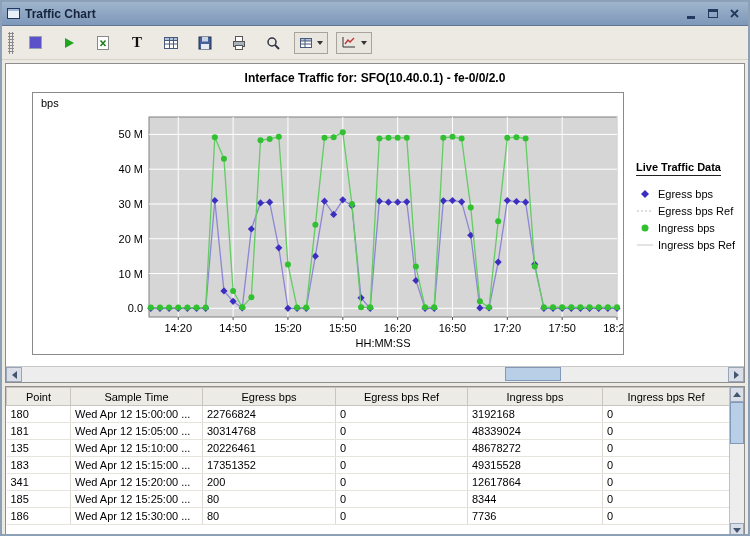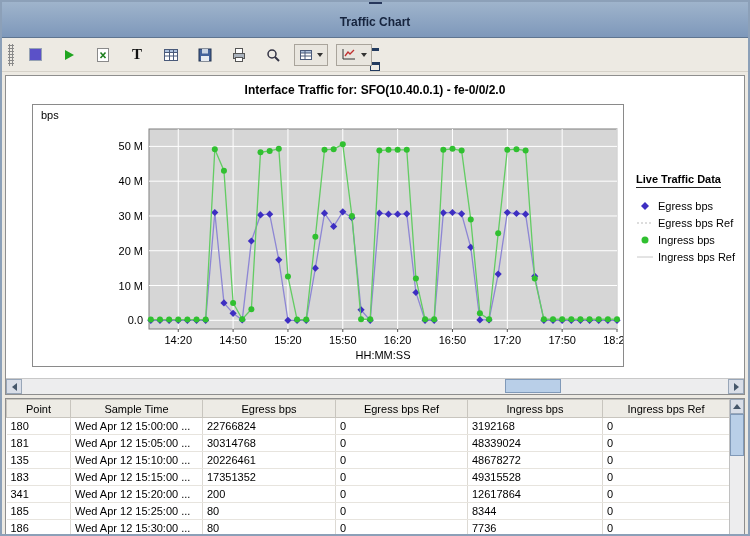--- a/index.html
+++ b/index.html
@@ -2,22 +2,22 @@
 <html><head>
 <meta charset="utf-8">
 <style>
   * { box-sizing: border-box; }
   html,body { margin:0; padding:0; }
   body { font-family:"Liberation Sans", sans-serif; font-size:11px; color:#000; }
 
   .window { width:750px; height:536px; border:2px solid #8CA0B8; background:#EDEAE3; overflow:hidden; }
 
   
-  .titlebar { height:36px; display:flex; align-items:center; padding:0 5px; gap:11px;
-              background:linear-gradient(180deg,#9FB4CC,#7E98BA); border-bottom:1px solid #5F7590;flex-direction:column; }
+  .titlebar { height:24px; display:flex; align-items:center; padding:0 5px; gap:5px;
+              background:linear-gradient(180deg,#9FB4CC,#7E98BA); border-bottom:1px solid #5F7590; }
   .win-icon { width:13px; height:11px; background:#EAF0F8; border:1px solid #27375B; box-shadow:inset 0 2px 0 #9FB7D8; }
   .titlebar-title { flex:1; font-weight:bold; font-size:12px; color:#16243E; }
   .wbtn { width:17px; height:15px; display:flex; align-items:center; justify-content:center; }
   .glyph-min { width:8px; height:3px; background:#223A5E; margin-top:8px; }
   .glyph-max { width:10px; height:9px; border:1px solid #223A5E; border-top:3px solid #223A5E; }
 
   
   .toolbar { height:34px; display:flex; align-items:center; padding:0 6px; gap:8px;
              background:#EDEAE3; border-bottom:1px solid #D6D2C9; }
   .grip { width:6px; height:22px; background-image:radial-gradient(#8A8A8A 1px, transparent 1.2px); background-size:3px 3px; }

